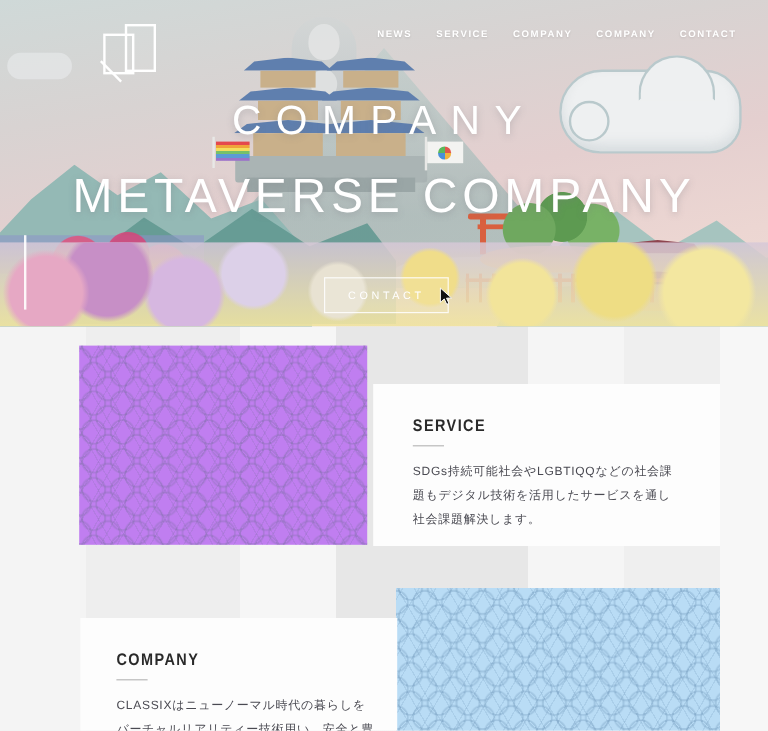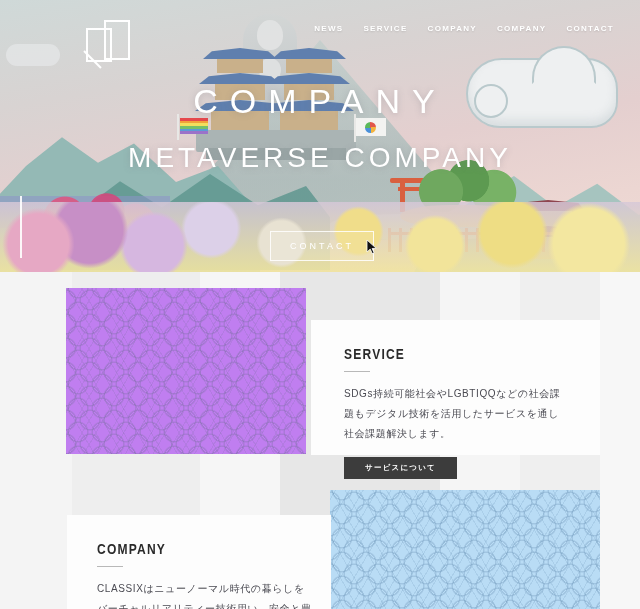--- a/index.html
+++ b/index.html
@@ -241,21 +241,21 @@
     text-shadow:0 1px 2px rgba(0,0,0,.12);
   }
 
   .hero-title {
     position:absolute; left:0; top:82px; width:640px; text-align:center;
     color:#ffffff; font-size:34px; font-weight:300; letter-spacing:12px;
     z-index:7; text-shadow:0 1px 6px rgba(120,120,130,.35);
   }
   .hero-subtitle {
     position:absolute; left:0; top:142px; width:640px; text-align:center;
-    color:#ffffff; font-size:28px; font-weight:300; letter-spacing:4px;
+    color:#ffffff; font-size:40px; font-weight:300; letter-spacing:4px;
     z-index:7; text-shadow:0 1px 6px rgba(120,120,130,.35);
   }
   .hero-cta {
     position:absolute; left:270px; top:231px; width:104px; height:30px;
     border:1px solid rgba(255,255,255,.85);
     background:rgba(255,255,255,.10);
     color:#ffffff; font-size:9px; font-weight:400; letter-spacing:3px;
     display:flex; align-items:center; justify-content:center;
     cursor:pointer; z-index:7;
   }
@@ -412,21 +412,20 @@
 
 <main id="content">
 
   <div id="service-image" class="pattern"></div>
 
   <article id="service-card">
     <div id="service-inner">
       <div class="sec-title">SERVICE</div>
       <div class="sec-rule"></div>
       <p class="sec-body">SDGs持続可能社会やLGBTIQQなどの社会課題もデジタル技術を活用したサービスを通し社会課題解決します。</p>
-      <div class="sec-btn">サービスについて</div>
     </div>
   </article>
 
   <div id="company-image" class="pattern-blue"></div>
 
   <article id="company-card">
     <div id="company-inner">
       <div class="sec-title">COMPANY</div>
       <div class="sec-rule"></div>
       <p class="sec-body">CLASSIXはニューノーマル時代の暮らしをバーチャルリアリティー技術用い、安全と豊かさをテーマにイノベーションをおこしていきます</p>

